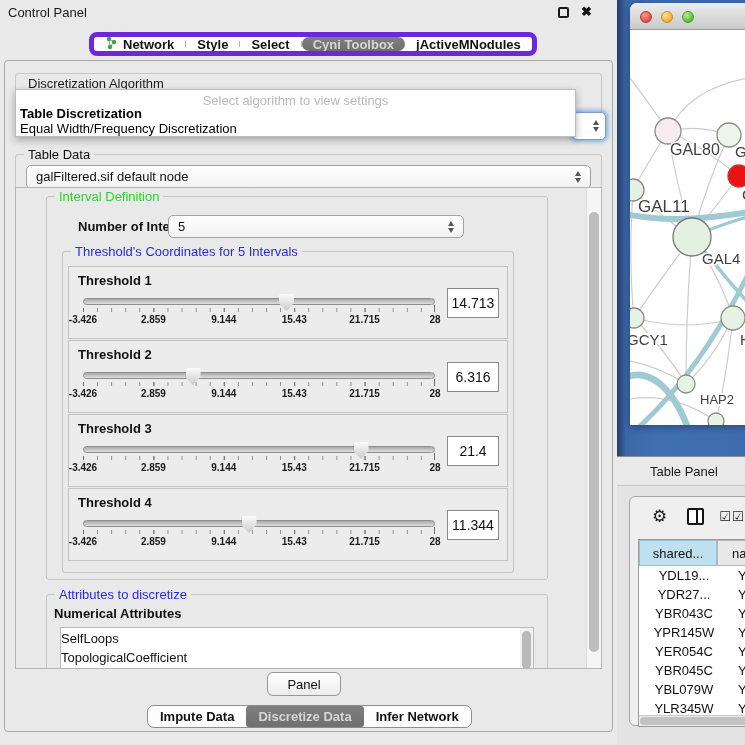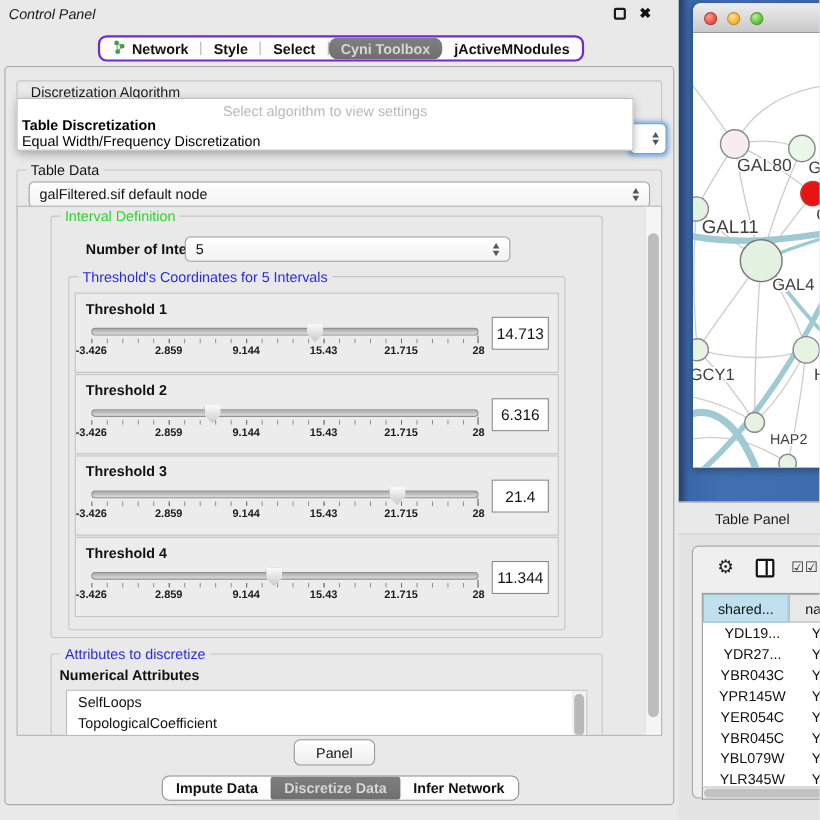--- a/index.html
+++ b/index.html
@@ -2,26 +2,26 @@
 <html><head>
 <meta charset="utf-8">
 <style>
   * { margin:0; padding:0; box-sizing:border-box; }
   html,body { width:745px; height:745px; overflow:hidden; }
   body { font-family:"Liberation Sans", sans-serif; background:#e9e9e9; position:relative; color:#111; }
 
   
   #control-panel { position:absolute; left:0; top:0; width:617px; height:745px; background:#e9e9e9; }
   .cp-titlebar { position:absolute; left:0; top:0; width:100%; height:24px; }
-  .cp-title { position:absolute; left:8px; top:5px; font-size:13px; color:#1a1a1a;font-style:italic; }
+  .cp-title { position:absolute; left:8px; top:5px; font-size:13px; color:#1a1a1a; }
   .cp-float { position:absolute; right:48px; top:7px; width:11px; height:11px; border:2px solid #1a1a1a; border-radius:2px; background:transparent; }
   .cp-close { position:absolute; right:25px; top:4px; font-size:13px; font-weight:bold; color:#111; }
 
   .tabbar { position:absolute; left:89px; top:32px; height:24px; display:flex; align-items:stretch;
-            background:#fdfdfd; border:2px solid #6d28d9; border-radius:8px; font-size:13px; font-weight:bold; overflow:hidden; }
+            background:#fdfdfd; border:5px solid #6d28d9; border-radius:8px; font-size:13px; font-weight:bold; overflow:hidden; }
   .tab { display:flex; align-items:center; gap:5px; padding:0 11px; color:#111; }
   .tabsep { width:1px; background:#b5b5b5; margin:4px 0; }
   .tab.selected { background:linear-gradient(#7f7f7f,#6f6f6f); color:#d6d6d6; border-radius:8px; }
 
   .cp-main { position:absolute; left:4px; top:60px; width:609px; height:672px; border:1px solid #a9a9a9; border-radius:4px; background:#e9e9e9; }
 
   .group { position:absolute; border:1px solid #c6c6c6; border-radius:3px; }
   .group-legend { position:absolute; top:-8px; left:8px; background:#e9e9e9; padding:0 4px; font-size:13px; white-space:nowrap; }
 
   
@@ -70,21 +70,21 @@
   .ticks-major { height:4px; margin-top:-4px; background-image:linear-gradient(90deg,#6e6e6e 1px,transparent 1px); background-size:20% 100%; position:relative; }
   .ticks-major:after { content:""; position:absolute; right:0; top:-3px; width:1px; height:7px; background:#6e6e6e; }
   .tick-labels { position:relative; height:12px; margin-top:2px; font-size:10px; font-weight:bold; color:#1a1a1a; }
   .tick-labels span { position:absolute; transform:translateX(-50%); white-space:nowrap; }
   .th-value { position:absolute; right:8px; top:21px; width:52px; height:30px; background:#ffffff; border:1px solid #8a8a8a;
       font-size:14px; display:flex; align-items:center; justify-content:center; }
 
   #attributes-group { left:30px; top:406px; width:502px; height:140px; }
   #attr-label { left:7px; top:11px; }
   #attr-list { position:absolute; left:13px; top:32px; width:474px; height:120px; background:#fff; border:1px solid #bbb; font-size:13px; overflow:hidden; }
-  #attr-list .item { padding-left:10px; line-height:17px; padding-top:2px; }
+  #attr-list .item { line-height:17px; padding-top:2px; }
   #attr-vscroll { position:absolute; right:0; top:0; bottom:0; width:13px; background:#f1f1f1; }
   #attr-vscroll .thumb { position:absolute; left:2px; right:2px; top:3px; height:38px; background:#b9b9b9; border-radius:5px; }
 
   #apply-btn { position:absolute; left:262px; top:611px; width:74px; height:24px; background:linear-gradient(#ffffff,#ededed);
       border:1px solid #979797; border-radius:6px; font-size:13px; display:flex; align-items:center; justify-content:center; }
 
   .bottom-tabbar { position:absolute; left:142px; top:644px; height:23px; display:flex; align-items:stretch;
       background:#fdfdfd; border:1px solid #8e8e8e; border-radius:7px; font-size:13px; font-weight:bold; overflow:hidden; }
   .btab { display:flex; align-items:center; padding:0 12px; color:#111; }
   .btab.selected { background:linear-gradient(#7f7f7f,#6f6f6f); color:#d6d6d6; border-radius:3px; }

